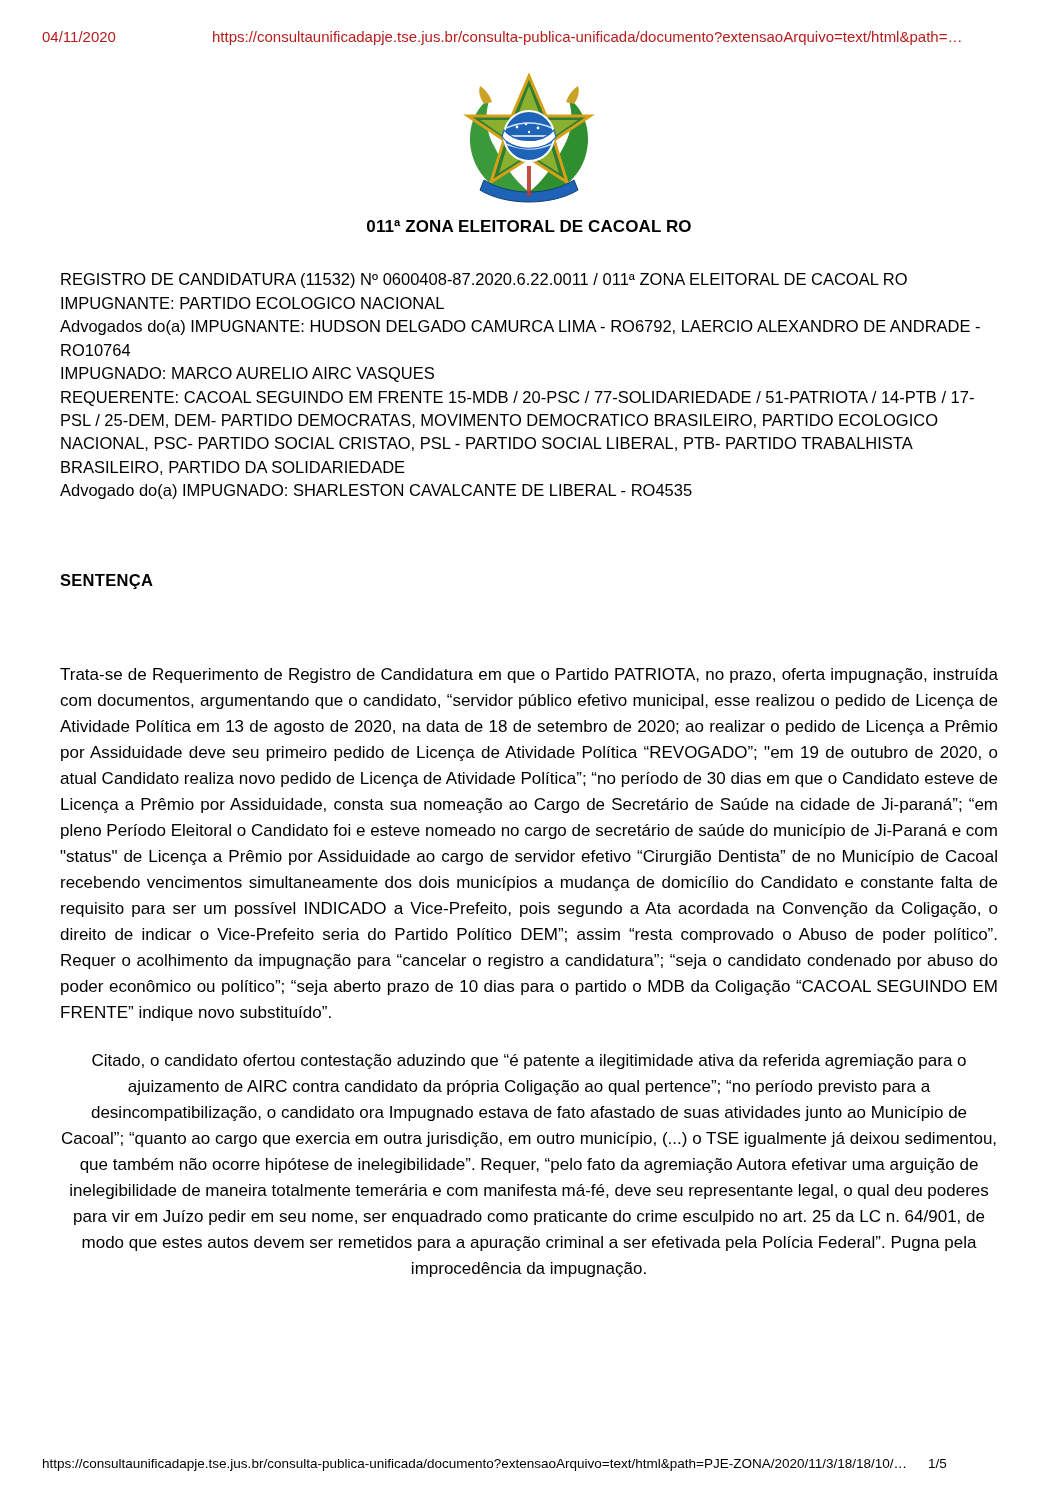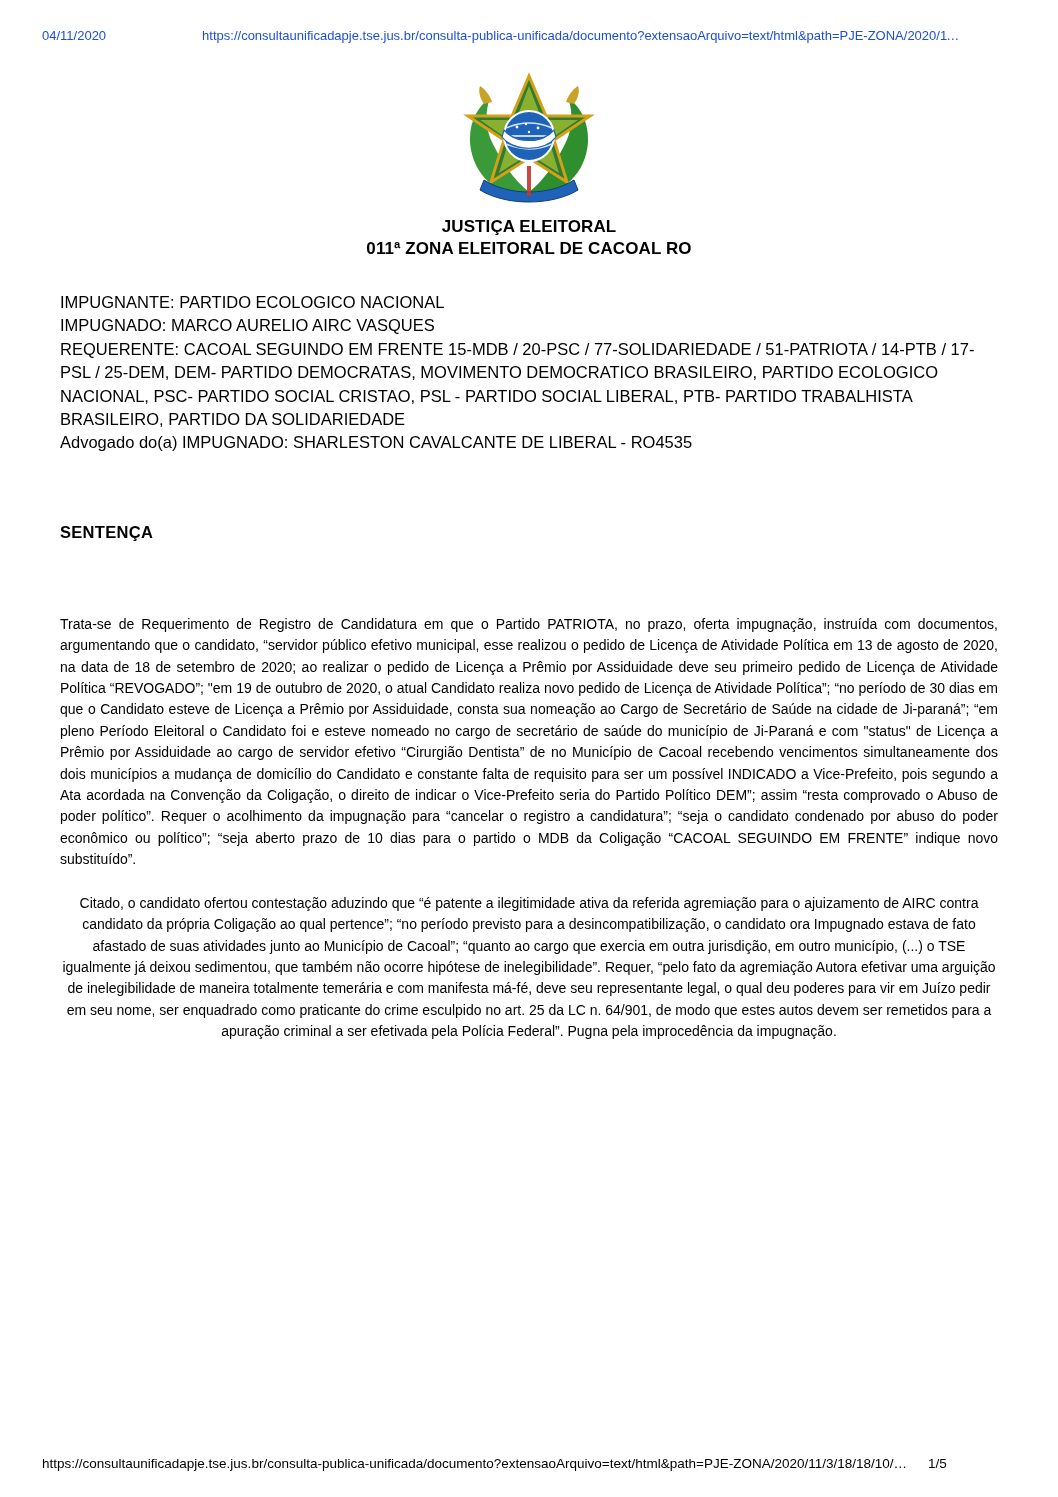--- a/index.html
+++ b/index.html
@@ -20,22 +20,22 @@
     width: 1058px;
     height: 1497px;
     box-sizing: border-box;
     padding: 0;
   }
   .print-header {
     position: absolute;
     top: 28px;
     left: 0;
     width: 1058px;
-    font-size: 13px;
-    color: #1d4ed8;
+    font-size: 15px;
+    color: #b91c1c;
     display: flex;
     align-items: center;
   }
   .print-header .date {
     margin-left: 42px;
     white-space: nowrap;
   }
   .print-header .url {
     margin-left: 96px;
     white-space: nowrap;
@@ -103,21 +103,21 @@
   .sentenca-title {
     margin-top: 68px;
     text-align: left;
     font-weight: bold;
     font-size: 16.5px;
     letter-spacing: 0.3px;
   }
 
   .body-text {
     margin-top: 72px;
-    font-size: 14px;
+    font-size: 17px;
     line-height: 1.53;
   }
   .para-justified {
     text-align: justify;
     text-justify: inter-word;
   }
   .para-left {
     text-align: left;
   }
   .para + .para {
@@ -168,26 +168,27 @@
             <circle cx="75" cy="62" r="1.2"></circle>
         </g>
 
         <path d="M30 110 C 55 126, 95 126, 120 110 L 124 120 C 98 136, 52 136, 26 120 Z" fill="#1e63b8" stroke="#143f73" stroke-width="1"></path>
 
         <rect x="73" y="96" width="4" height="30" fill="#c0392b" opacity="0.9"></rect>
       </svg>
     </div>
 
     <div class="org-title">
-      <div>JUSTIÇA ELEITORAL</div>
       <div>011ª ZONA ELEITORAL DE CACOAL RO</div>
     </div>
 
     <div class="meta">
+      <div>REGISTRO DE CANDIDATURA (11532) Nº 0600408-87.2020.6.22.0011 / 011ª ZONA ELEITORAL DE CACOAL RO</div>
       <div>IMPUGNANTE: PARTIDO ECOLOGICO NACIONAL</div>
+      <div>Advogados do(a) IMPUGNANTE: HUDSON DELGADO CAMURCA LIMA - RO6792, LAERCIO ALEXANDRO DE ANDRADE - RO10764</div>
       <div>IMPUGNADO: MARCO AURELIO AIRC VASQUES</div>
       <div>REQUERENTE: CACOAL SEGUINDO EM FRENTE 15-MDB / 20-PSC / 77-SOLIDARIEDADE / 51-PATRIOTA / 14-PTB / 17-PSL / 25-DEM, DEM- PARTIDO DEMOCRATAS, MOVIMENTO DEMOCRATICO BRASILEIRO, PARTIDO ECOLOGICO NACIONAL, PSC- PARTIDO SOCIAL CRISTAO, PSL - PARTIDO SOCIAL LIBERAL, PTB- PARTIDO TRABALHISTA BRASILEIRO, PARTIDO DA SOLIDARIEDADE</div>
       <div>Advogado do(a) IMPUGNADO: SHARLESTON CAVALCANTE DE LIBERAL - RO4535</div>
     </div>
 
     <div class="sentenca-title">SENTENÇA</div>
 
     <div class="body-text">
       <p class="para para-justified">Trata-se de Requerimento de Registro de Candidatura em que o Partido PATRIOTA, no prazo, oferta impugnação, instruída com documentos, argumentando que o candidato, “servidor público efetivo municipal, esse realizou o pedido de Licença de Atividade Política em 13 de agosto de 2020, na data de 18 de setembro de 2020;   ao realizar o pedido de Licença a Prêmio por Assiduidade deve seu primeiro pedido de Licença de Atividade Política “REVOGADO”; "em 19 de outubro de 2020, o atual Candidato realiza novo pedido de Licença de Atividade Política”; “no período de 30 dias em que o Candidato esteve de Licença a Prêmio por Assiduidade, consta sua nomeação ao Cargo de Secretário de Saúde na cidade de Ji-paraná”; “em pleno Período Eleitoral o Candidato foi e esteve nomeado no cargo de secretário de saúde do município de Ji-Paraná e com "status" de Licença a Prêmio por Assiduidade ao cargo de servidor efetivo “Cirurgião Dentista” de no Município de Cacoal recebendo vencimentos simultaneamente dos dois municípios a mudança de domicílio do Candidato e constante falta de requisito para ser um possível INDICADO a Vice-Prefeito, pois segundo a Ata acordada na Convenção da Coligação, o direito de indicar o Vice-Prefeito seria do Partido Político DEM”; assim “resta comprovado o Abuso de poder político”. Requer  o acolhimento da impugnação para “cancelar o registro a candidatura”; “seja o candidato condenado por abuso do poder econômico ou político”; “seja aberto prazo de 10 dias para o partido o MDB da Coligação “CACOAL SEGUINDO EM FRENTE” indique novo substituído”.</p>
       <p class="para para-left">Citado, o candidato ofertou contestação aduzindo que “é patente a ilegitimidade ativa da referida agremiação para o ajuizamento de AIRC contra candidato da própria Coligação ao qual pertence”; “no período previsto para a desincompatibilização, o candidato ora Impugnado estava de fato afastado de suas atividades junto ao Município de Cacoal”; “quanto ao cargo que exercia em outra jurisdição, em outro município, (...) o TSE igualmente já deixou sedimentou, que também não ocorre hipótese de inelegibilidade”. Requer, “pelo fato da agremiação Autora efetivar uma arguição de inelegibilidade de maneira totalmente temerária e com manifesta má-fé, deve seu representante legal, o qual deu poderes para vir em Juízo pedir em seu nome, ser enquadrado como praticante do crime esculpido no art. 25 da LC n. 64/901, de modo que estes autos devem ser remetidos para a apuração criminal a ser efetivada pela Polícia Federal”. Pugna pela improcedência da impugnação.</p>

